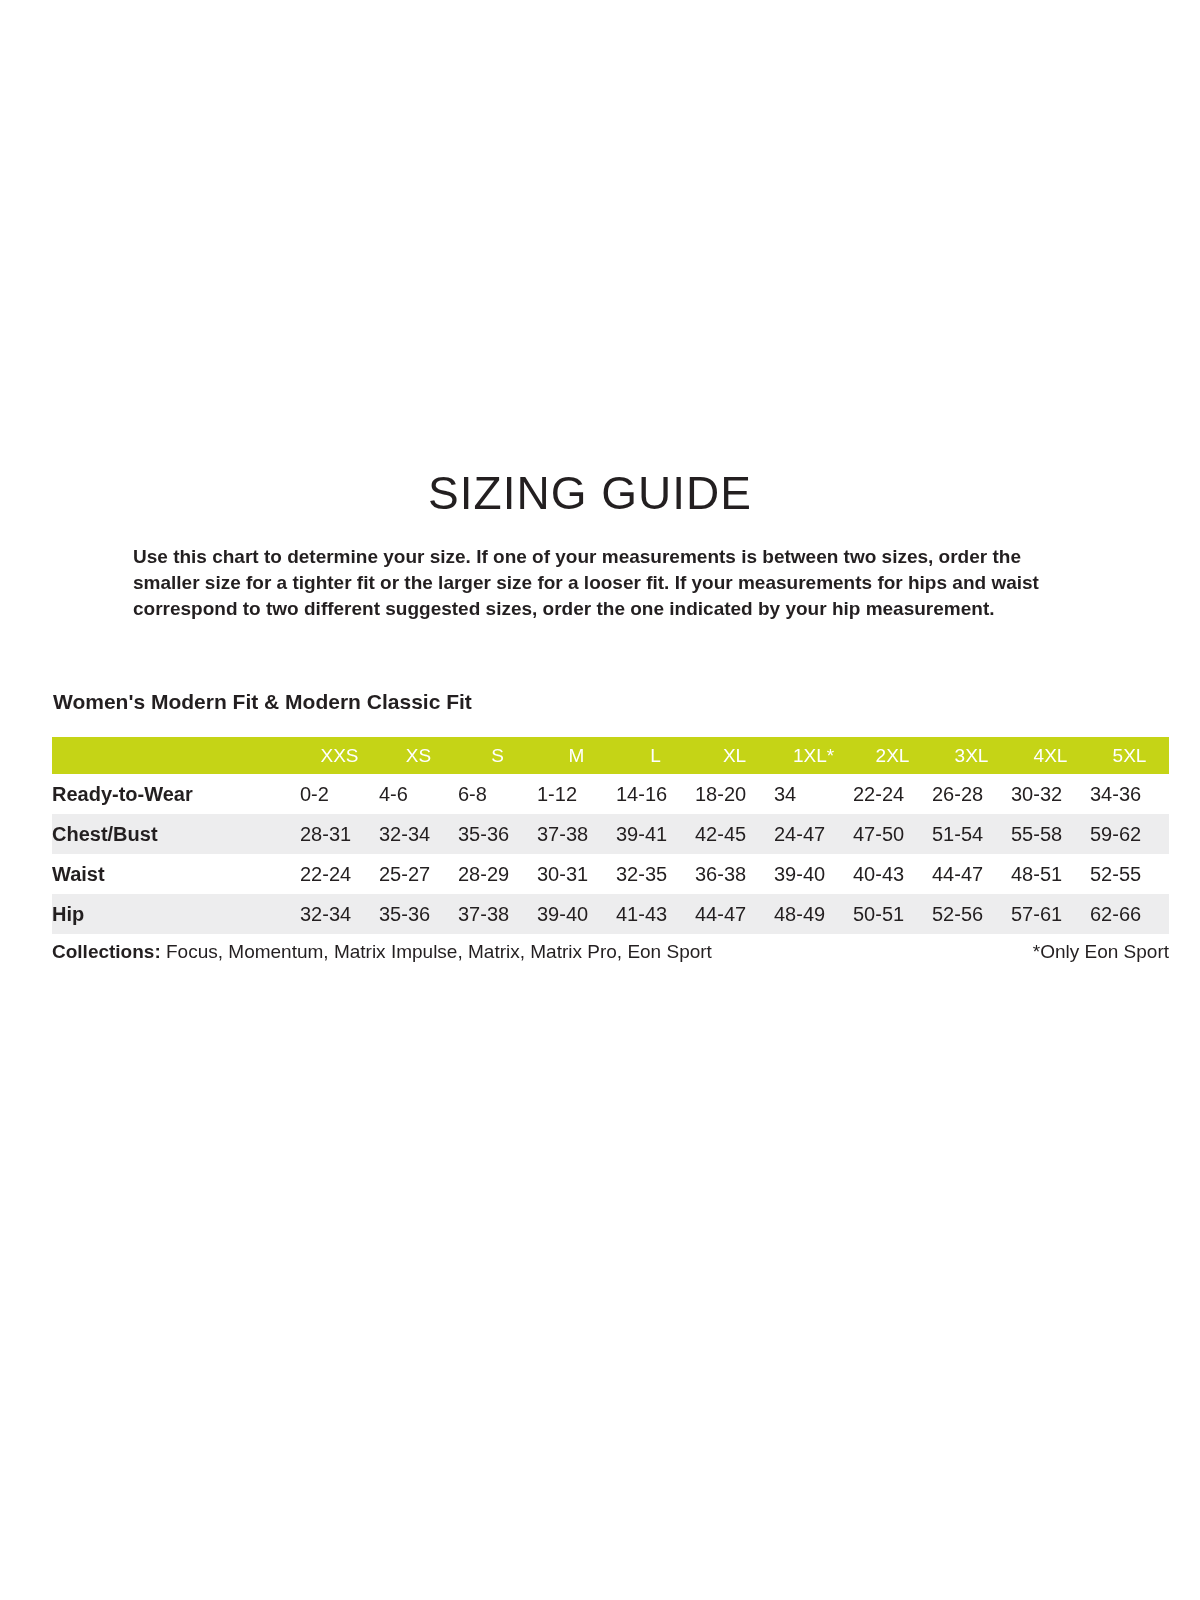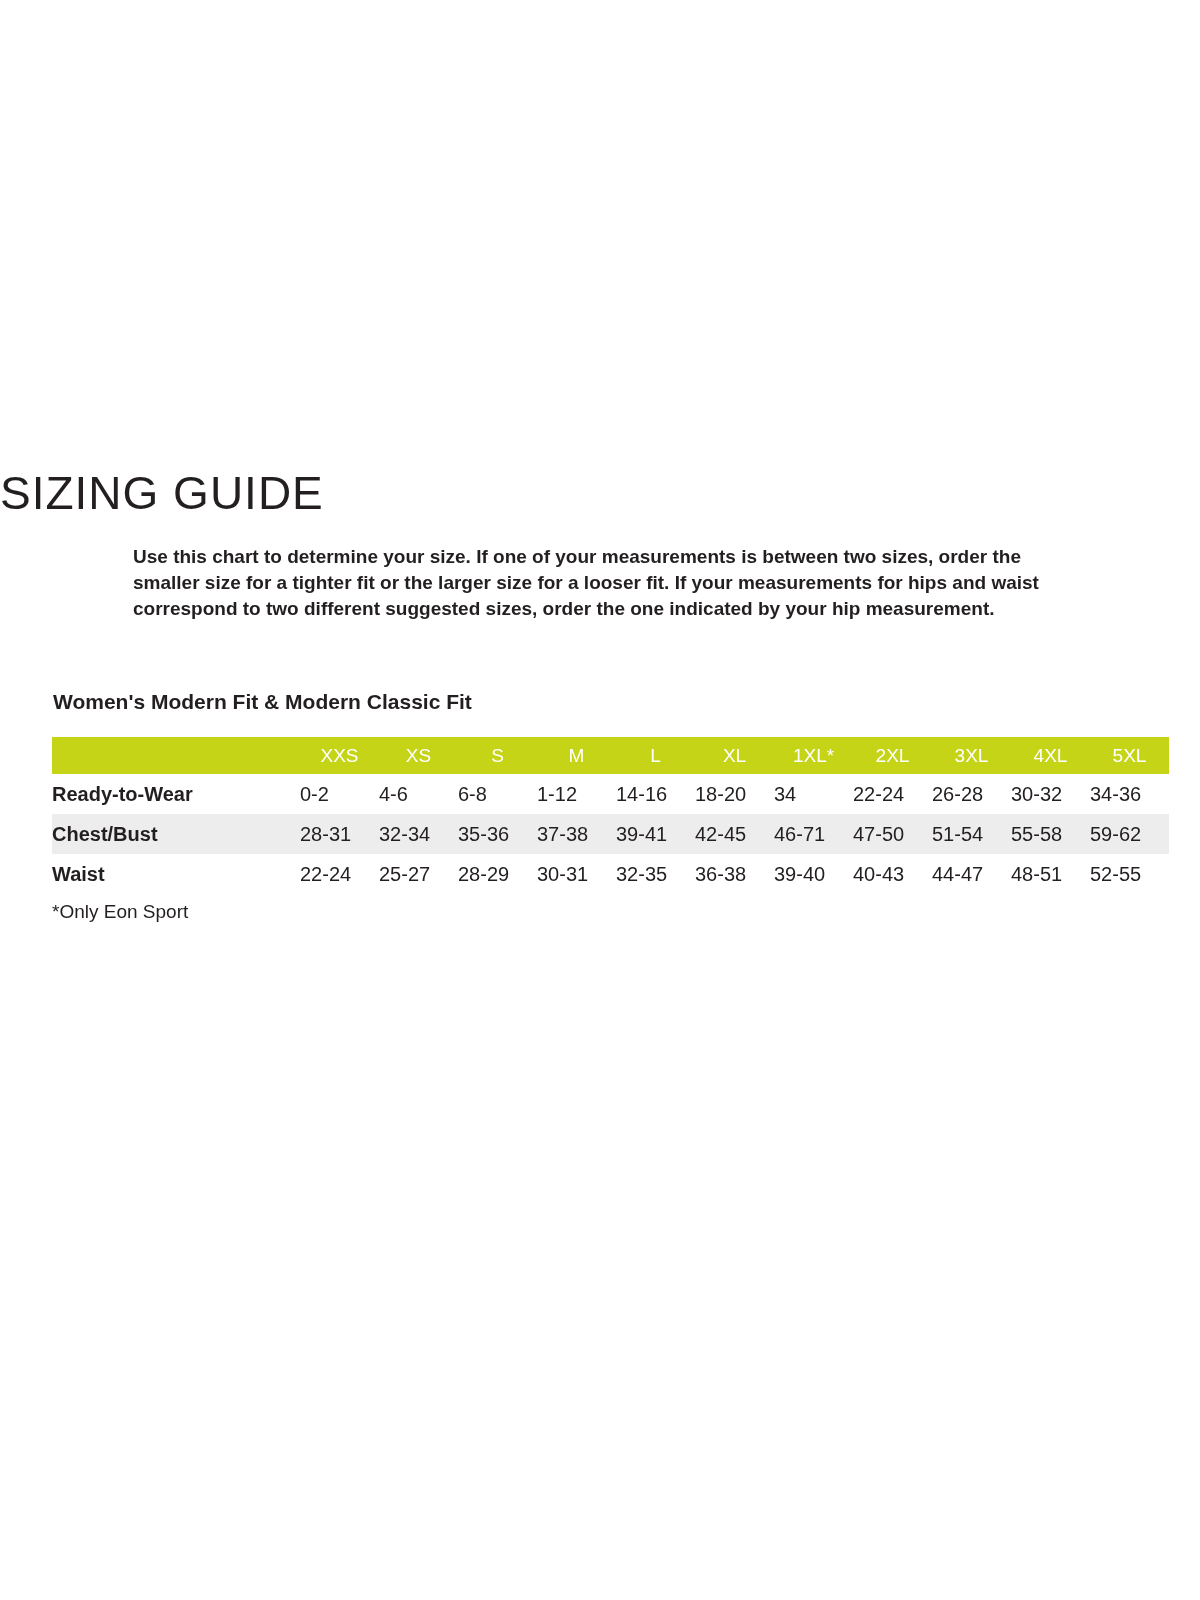--- a/index.html
+++ b/index.html
@@ -8,21 +8,21 @@
     width: 1200px; height: 1600px;
     font-family: "Liberation Sans", sans-serif;
     color: var(--text, #231f20);
     position: relative;
     overflow: hidden;
   }
   .page { position: relative; width: 1200px; height: 1600px; background: #fff; }
 
   .title {
     position: absolute; top: 466px; left: 0; width: 1180px;
-    text-align: left;
+    text-align: center;
     font-size: 46px; font-weight: 400; letter-spacing: 1px;
     color: var(--text, #231f20);
   }
 
   .intro {
     position: absolute; top: 544px; left: 133px; width: 922px;
     font-size: 19px; line-height: 26px; font-weight: 700;
     color: var(--text, #231f20);
   }
 
@@ -118,41 +118,56 @@
             <td>34-36</td>
           </tr>
           <tr class="stripe">
             <th>Chest/Bust</th>
             <td>28-31</td>
             <td>32-34</td>
             <td>35-36</td>
             <td>37-38</td>
             <td>39-41</td>
             <td>42-45</td>
-            <td>46-71</td>
+            <td>24-47</td>
             <td>47-50</td>
             <td>51-54</td>
             <td>55-58</td>
             <td>59-62</td>
           </tr>
           <tr>
             <th>Waist</th>
             <td>22-24</td>
             <td>25-27</td>
             <td>28-29</td>
             <td>30-31</td>
             <td>32-35</td>
             <td>36-38</td>
             <td>39-40</td>
             <td>40-43</td>
             <td>44-47</td>
             <td>48-51</td>
             <td>52-55</td>
           </tr>
+          <tr class="stripe">
+            <th>Hip</th>
+            <td>32-34</td>
+            <td>35-36</td>
+            <td>37-38</td>
+            <td>39-40</td>
+            <td>41-43</td>
+            <td>44-47</td>
+            <td>48-49</td>
+            <td>50-51</td>
+            <td>52-56</td>
+            <td>57-61</td>
+            <td>62-66</td>
+          </tr>
         </tbody>
     </table>
 
     <div class="foot-row">
+      <div class="collections"><b>Collections:</b><span> Focus, Momentum, Matrix Impulse, Matrix, Matrix Pro, Eon Sport</span></div>
       <div class="asterisk-note">*Only Eon Sport</div>
     </div>
   </div>
 
 </div>
 
 </body></html>

